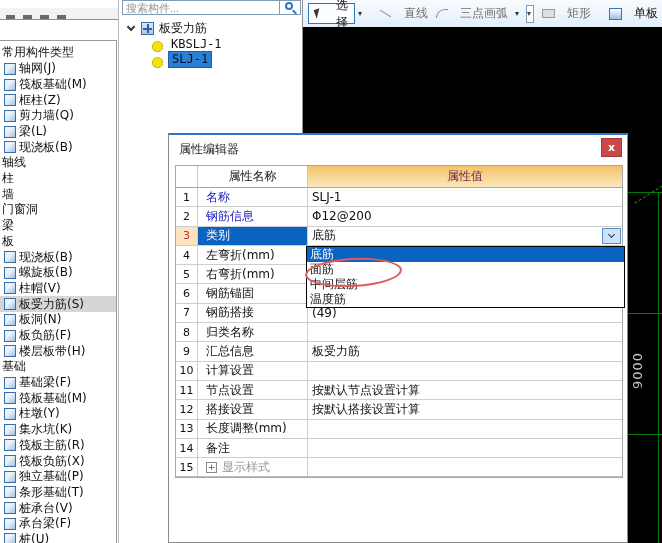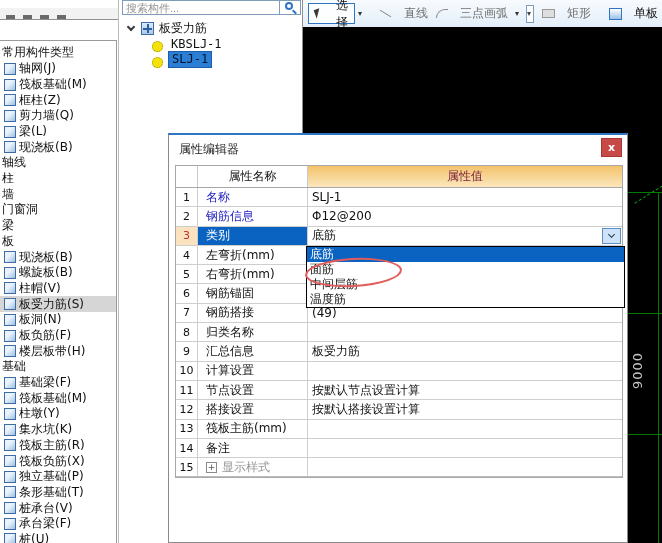--- a/index.html
+++ b/index.html
@@ -362,21 +362,21 @@
           <div class="pname">节点设置</div>
           <div class="pval">按默认节点设置计算</div>
         </div>
         <div class="prow">
           <div class="pnum">12</div>
           <div class="pname">搭接设置</div>
           <div class="pval">按默认搭接设置计算</div>
         </div>
         <div class="prow">
           <div class="pnum">13</div>
-          <div class="pname">筏板主筋(mm)</div>
+          <div class="pname">长度调整(mm)</div>
           <div class="pval"></div>
         </div>
         <div class="prow">
           <div class="pnum">14</div>
           <div class="pname">备注</div>
           <div class="pval"></div>
         </div>
         <div class="prow">
           <div class="pnum">15</div>
           <div class="pname gray"><span class="plus-box">+</span>显示样式</div>

